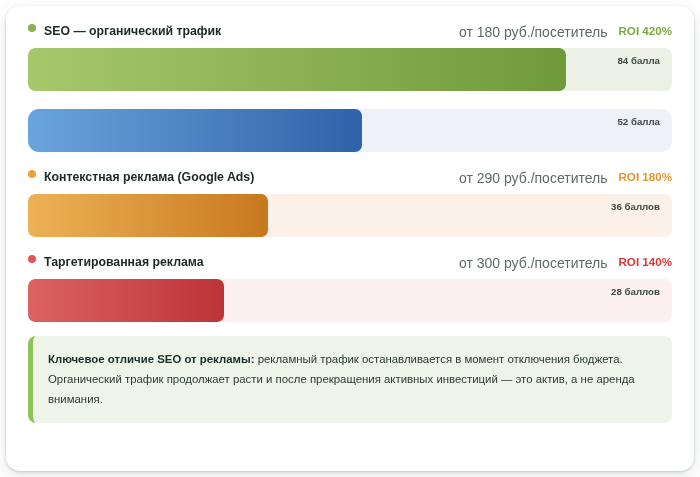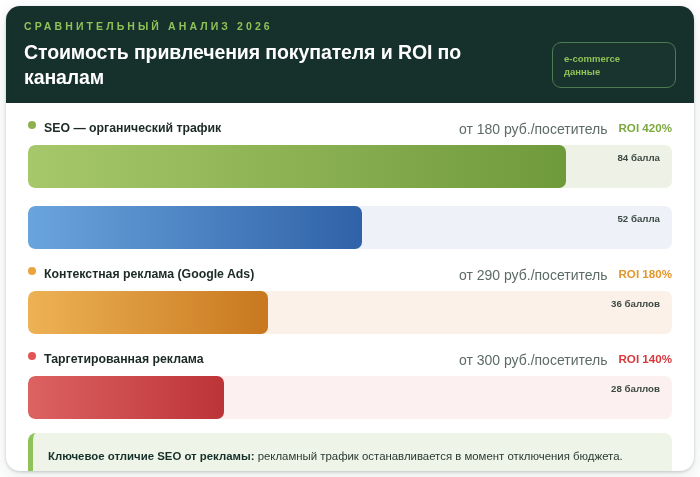--- a/index.html
+++ b/index.html
@@ -151,46 +151,38 @@
     line-height: 20px;
     color: #2b3a33;
   }
   .note b { color: #16302b; }
 </style>
 </head>
 <body>
 
 <div class="card">
 
-  <div class="header" style="background: rgb(22, 48, 43);">
-    <div class="eyebrow" style="color: rgb(143, 194, 87);">СРАВНИТЕЛЬНЫЙ АНАЛИЗ 2026</div>
-    <div class="headline">Стоимость привлечения покупателя и ROI по каналам</div>
-    <div class="badge" style="border-color: rgb(76, 122, 85); color: rgb(143, 194, 87);">
-      <div>e-commerce</div>
-      <div>данные</div>
-    </div>
-  </div>
 
   <div class="body">
     <div id="rows">
         <div class="row">
           <div class="row-top">
             <span class="dot" style="background: rgb(143, 176, 78);"></span>
             <span class="ch-name">SEO — органический трафик</span>
             <span class="spacer"></span>
             <span class="cpc">от 180 руб./посетитель</span>
             <span class="roi" style="color: rgb(123, 168, 63);">ROI 420%</span>
           </div>
           <div class="track" style="background: rgb(238, 242, 230);">
             <div class="fill" style="width: 83.5%; background: linear-gradient(90deg, rgb(167, 200, 106) 0%, rgb(111, 154, 60) 100%);"></div>
             <span class="score">84 балла</span>
           </div>
         </div>
         <div class="row">
-          <div class="track" style="background: rgb(238, 242, 248);">
+          <div class="track" style="background: rgb(238, 242, 248); border-radius: 11px;">
             <div class="fill" style="width: 51.8%; background: linear-gradient(90deg, rgb(106, 164, 221) 0%, rgb(47, 98, 168) 100%);"></div>
             <span class="score">52 балла</span>
           </div>
         </div>
         <div class="row">
           <div class="row-top">
             <span class="dot" style="background: rgb(234, 163, 63);"></span>
             <span class="ch-name">Контекстная реклама (Google Ads)</span>
             <span class="spacer"></span>
             <span class="cpc">от 290 руб./посетитель</span>

